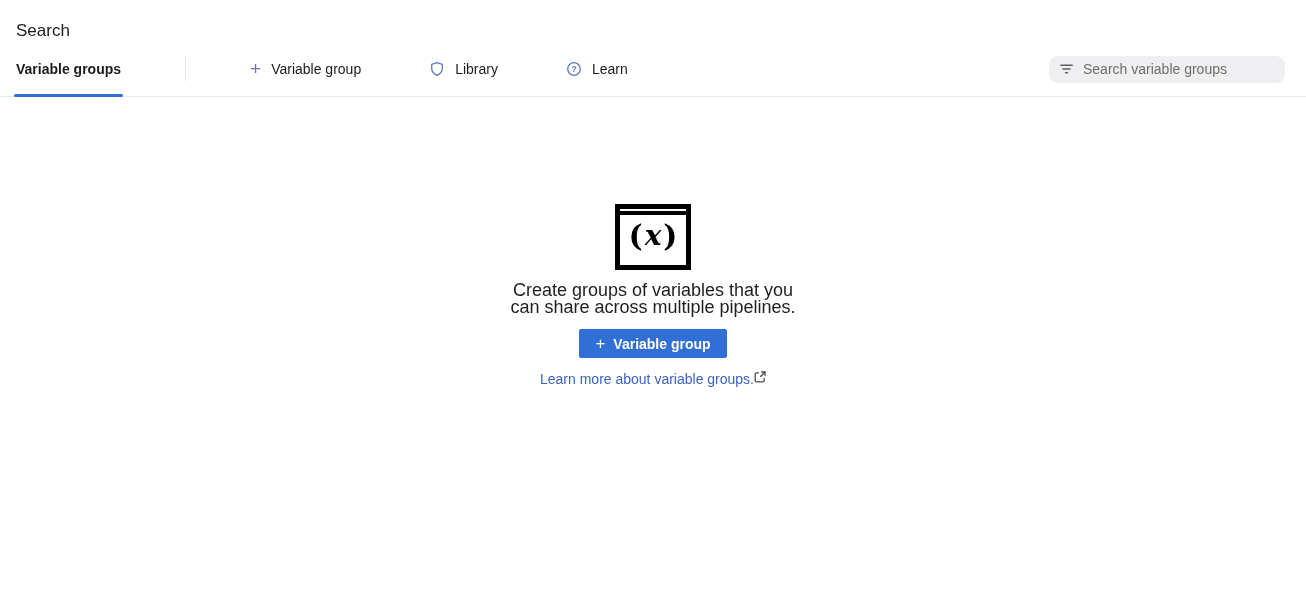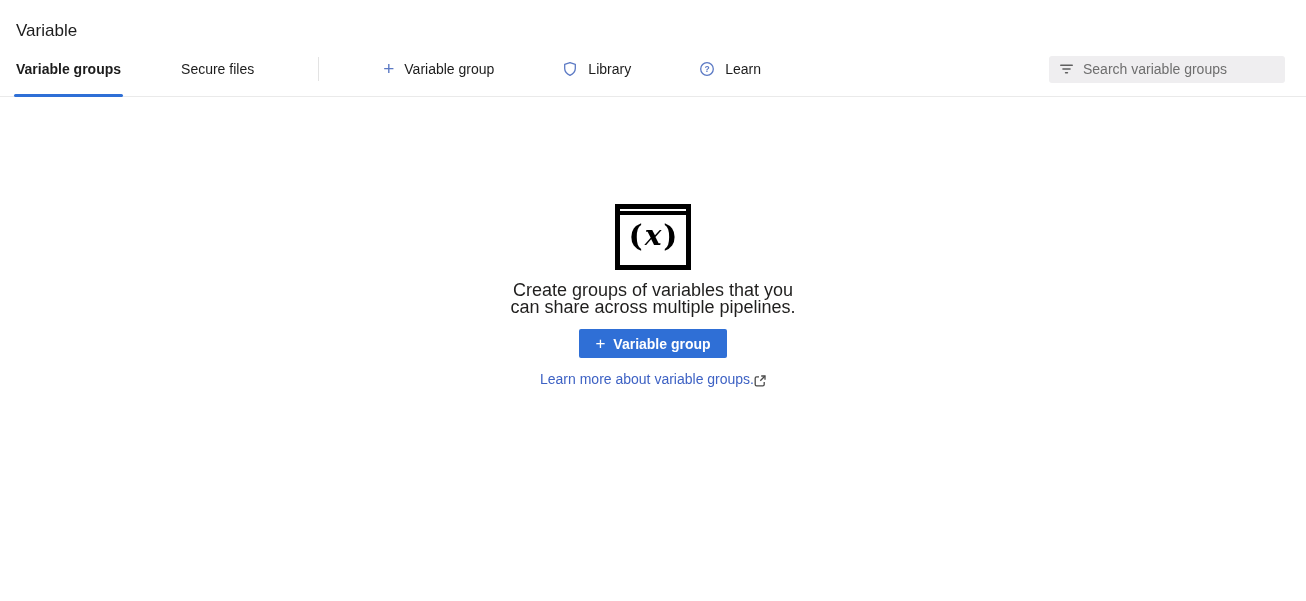--- a/index.html
+++ b/index.html
@@ -37,21 +37,21 @@
     white-space: nowrap; border-radius: 2px;
   }
   .cmd .plus-glyph {
     color: var(--iconBlue); font-size: 19px; font-weight: 400; line-height: 14px;
   }
   .cmd svg { display: block; }
 
   .search-box {
     margin-left: auto; display: flex; align-items: center;
     width: 236px; height: 27px; background: var(--searchBg, #efeef0);
-    border-radius: 3px; padding: 0 8px 0 10px; gap: 9px;
+    border-radius: 9px; padding: 0 8px 0 10px; gap: 9px;
   }
   .search-box svg { flex: 0 0 auto; display: block; }
   .search-box input {
     border: none; outline: none; background: transparent;
     font-family: "Liberation Sans", sans-serif;
     font-size: 14px; color: #3b3b3b; width: 100%;
   }
   .search-box input::placeholder { color: #6e6e6e; opacity: 1; }
 
   .empty-state { text-align: center; margin-top: 107px; }
@@ -79,38 +79,35 @@
     margin-top: 13px; height: 29px; padding: 0 16px;
     background: var(--accent); color: #ffffff;
     border: none; border-radius: 2px; cursor: pointer;
     font-family: "Liberation Sans", sans-serif;
     font-size: 14px; font-weight: bold;
   }
   .primary-btn .plus-glyph { font-size: 17px; font-weight: 400; line-height: 14px; }
 
   .learn-more-row { margin-top: 12px; }
   .learn-more {
-    display: inline-flex; align-items: flex-end; 
+    display: inline-flex; align-items: flex-start; 
     font-size: 14px; color: var(--link); text-decoration: none; cursor: pointer;
   }
   .learn-more svg { display: block; }
 </style>
 </head>
 <body>
 
 <header class="page-header">
-  <h1 class="page-title">Variable</h1>
+  <h1 class="page-title">Search</h1>
 </header>
 
 <nav class="tabbar">
   <div class="tab active">
     <span>Variable groups</span>
-  </div>
-  <div class="tab">
-    <span>Secure files</span>
   </div>
 
   <div class="tabbar-separator"></div>
 
   <div class="cmd">
     <span class="plus-glyph">+</span>
     <span>Variable group</span>
   </div>
 
   <div class="cmd">

